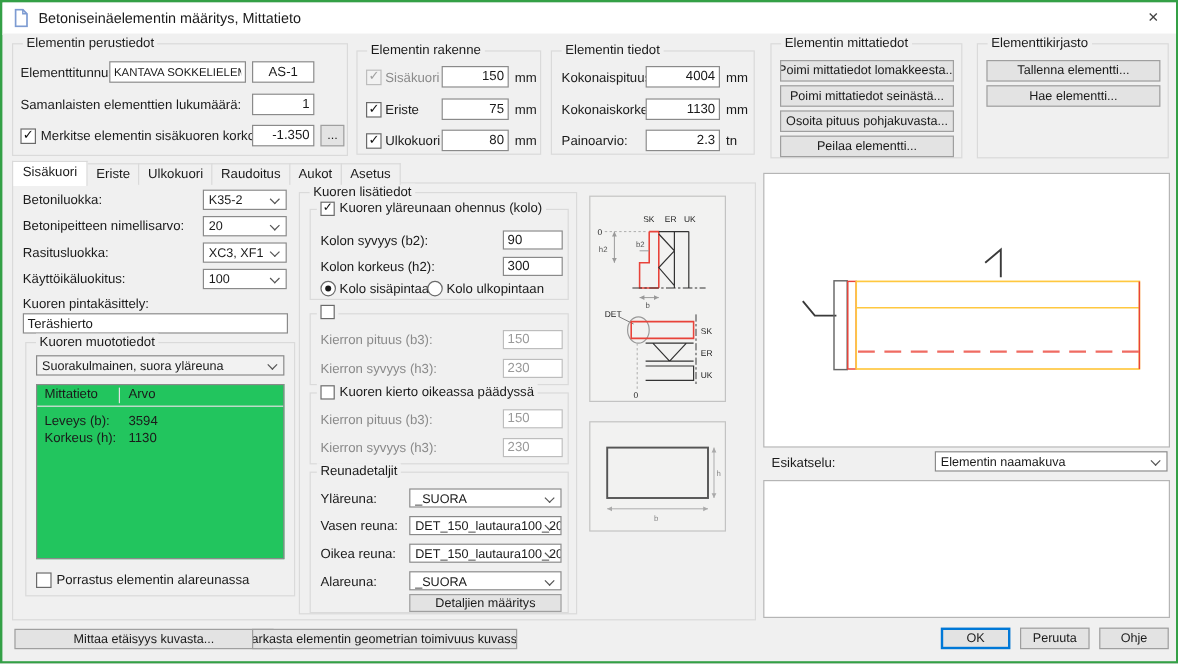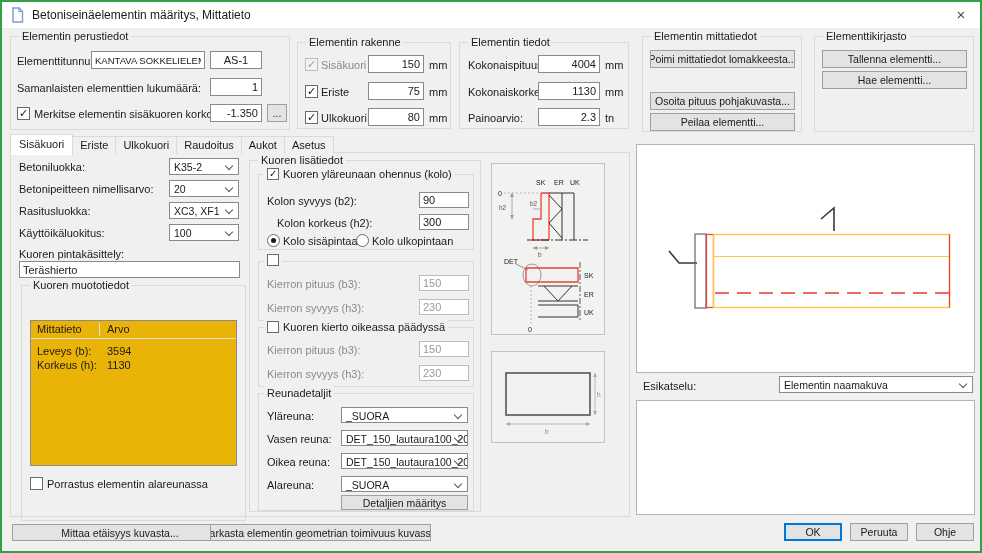--- a/index.html
+++ b/index.html
@@ -26,21 +26,21 @@
   .cbi{position:relative;display:inline-block;width:12px;height:12px;border:1px solid #6a6a6a;background:#fff;box-sizing:border-box;flex:0 0 auto;}
   .cbi.checked::after{content:"✓";position:absolute;left:1px;top:-2px;font-size:10px;color:#111;}
   .radio{position:absolute;width:13px;height:13px;border:1px solid #6a6a6a;border-radius:50%;background:#fff;box-sizing:border-box;}
   .radio.selected::after{content:"";position:absolute;left:3px;top:3px;width:5px;height:5px;border-radius:50%;background:#1a1a1a;}
   .combo{position:absolute;background:#fff;border:1px solid #8a8a8a;box-sizing:border-box;font-size:10.5px;line-height:14px;padding:1px 18px 0 4px;overflow:hidden;white-space:nowrap;color:#1a1a1a;}
   .combo .chev{position:absolute;right:6px;top:4px;width:5px;height:5px;border-right:1px solid #555;border-bottom:1px solid #555;transform:rotate(45deg);}
   .tabbar{position:absolute;left:8px;top:132px;display:flex;align-items:flex-end;z-index:3;}
   .tab{border:1px solid #dadada;border-bottom:none;background:#f0f0f0;padding:2px 7px;font-size:11px;height:13px;line-height:13px;margin-right:-1px;color:#1a1a1a;}
   .tab.active{background:#fff;padding:3px 8px;height:14px;margin-bottom:-1px;z-index:4;position:relative;}
   .tabpage{position:absolute;left:8px;top:150px;width:620px;height:365px;border:1px solid #dadada;box-sizing:border-box;background:#f0f0f0;z-index:1;}
-  .listbox{position:absolute;background:#eab308;border:1px solid #8a8a8a;box-sizing:border-box;}
+  .listbox{position:absolute;background:#22c55e;border:1px solid #8a8a8a;box-sizing:border-box;}
   .lb-h{position:absolute;left:0;top:0;right:0;height:17px;border-bottom:1px solid #e2e2e2;}
   .lb-h .vsep{position:absolute;left:68px;top:2px;width:1px;height:13px;background:#e2e2e2;}
   .lb-cell{position:absolute;font-size:11px;line-height:13px;color:#1a1a1a;white-space:nowrap;}
   .diagbox{position:absolute;background:#f2f2f1;border:1px solid #c3c3c3;box-sizing:border-box;}
   .preview{position:absolute;background:#fff;border:1px solid #b5b5b5;box-sizing:border-box;}
 </style>
 </head>
 <body>
 
 <div class="dlg">
@@ -94,20 +94,21 @@
     <input class="txt num" style="left: 78px; top: 39px; width: 62px; height: 18px;" readonly="" value="1130">
     <span class="lbl" style="left:145px;top:43px;">mm</span>
     <span class="lbl" style="left:8px;top:69px;">Painoarvio:</span>
     <input class="txt num" style="left: 78px; top: 65px; width: 62px; height: 18px;" readonly="" value="2.3">
     <span class="lbl" style="left:145px;top:69px;">tn</span>
   </div>
 
   <div class="grp" style="left:640px;top:34px;width:160px;height:96px;">
     <span class="ttl">Elementin mittatiedot</span>
     <div class="btn" style="left:7px;top:13px;width:145px;height:18px;">Poimi mittatiedot lomakkeesta...</div>
+    <div class="btn" style="left:7px;top:34px;width:145px;height:18px;">Poimi mittatiedot seinästä...</div>
     <div class="btn" style="left:7px;top:55px;width:145px;height:18px;">Osoita pituus pohjakuvasta...</div>
     <div class="btn" style="left:7px;top:76px;width:145px;height:18px;">Peilaa elementti...</div>
   </div>
 
   <div class="grp" style="left:812px;top:34px;width:160px;height:96px;">
     <span class="ttl">Elementtikirjasto</span>
     <div class="btn" style="left:7px;top:13px;width:145px;height:18px;">Tallenna elementti...</div>
     <div class="btn" style="left:7px;top:34px;width:145px;height:18px;">Hae elementti...</div>
   </div>
 
@@ -127,22 +128,23 @@
     <span class="lbl" style="left:8px;top:30px;">Betonipeitteen nimellisarvo:</span>
     <div class="combo" style="left:158px;top:27px;width:70px;height:17px;"><span>20</span><span class="chev"></span></div>
     <span class="lbl" style="left:8px;top:52px;">Rasitusluokka:</span>
     <div class="combo" style="left:158px;top:49px;width:70px;height:17px;"><span>XC3, XF1</span><span class="chev"></span></div>
     <span class="lbl" style="left:8px;top:74px;">Käyttöikäluokitus:</span>
     <div class="combo" style="left:158px;top:71px;width:70px;height:17px;"><span>100</span><span class="chev"></span></div>
 
     <span class="lbl" style="left:8px;top:95px;">Kuoren pintakäsittely:</span>
     <input class="txt" style="left: 8px; top: 108px; width: 221px; height: 17px;" readonly="" value="Teräshierto">
 
-    <div class="grp" style="left:10px;top:132px;width:225px;height:236px;">
+    <div class="grp" style="left:10px;top:132px;width:225px;height:212px;">
       <span class="ttl">Kuoren muototiedot</span>
+      <div class="combo" style="left:8px;top:10px;width:207px;height:17px;background:#f2f2f2;"><span>Suorakulmainen, suora yläreuna</span><span class="chev"></span></div>
       <div class="listbox" style="left:8px;top:34px;width:207px;height:146px;">
         <div class="lb-h">
           <span class="lb-cell" style="left:6px;top:2px;">Mittatieto</span>
           <span class="vsep"></span>
           <span class="lb-cell" style="left:76px;top:2px;">Arvo</span>
         </div>
         <span class="lb-cell" style="left:6px;top:24px;">Leveys (b):</span>
         <span class="lb-cell" style="left:76px;top:24px;">3594</span>
         <span class="lb-cell" style="left:6px;top:38px;">Korkeus (h):</span>
         <span class="lb-cell" style="left:76px;top:38px;">1130</span>
@@ -154,21 +156,21 @@
     <div class="grp" style="left:238px;top:7px;width:232px;height:352px;">
       <span class="ttl">Kuoren lisätiedot</span>
 
       <div class="grp" style="left:8px;top:13px;width:216px;height:76px;border-color:#dadada;">
         <span class="subttl">
           <span class="cbi checked"></span>
           <span>Kuoren yläreunaan ohennus (kolo)</span>
         </span>
         <span class="lbl" style="left:8px;top:20px;">Kolon syvyys (b2):</span>
         <input class="txt" style="left: 160px; top: 17px; width: 50px; height: 16px;" readonly="" value="90">
-        <span class="lbl" style="left:8px;top:42px;margin-left:10px;">Kolon korkeus (h2):</span>
+        <span class="lbl" style="left:8px;top:42px;">Kolon korkeus (h2):</span>
         <input class="txt" style="left: 160px; top: 39px; width: 50px; height: 16px;" readonly="" value="300">
         <span class="radio selected" style="left:8px;top:59px;"></span>
         <span class="lbl" style="left:24px;top:60px;">Kolo sisäpintaan</span>
         <span class="radio" style="left:97px;top:59px;"></span>
         <span class="lbl" style="left:113px;top:60px;">Kolo ulkopintaan</span>
       </div>
 
       <div class="grp" style="left:8px;top:100px;width:216px;height:60px;border-color:#dadada;">
         <span class="subttl">
           <span class="cbi"></span>

